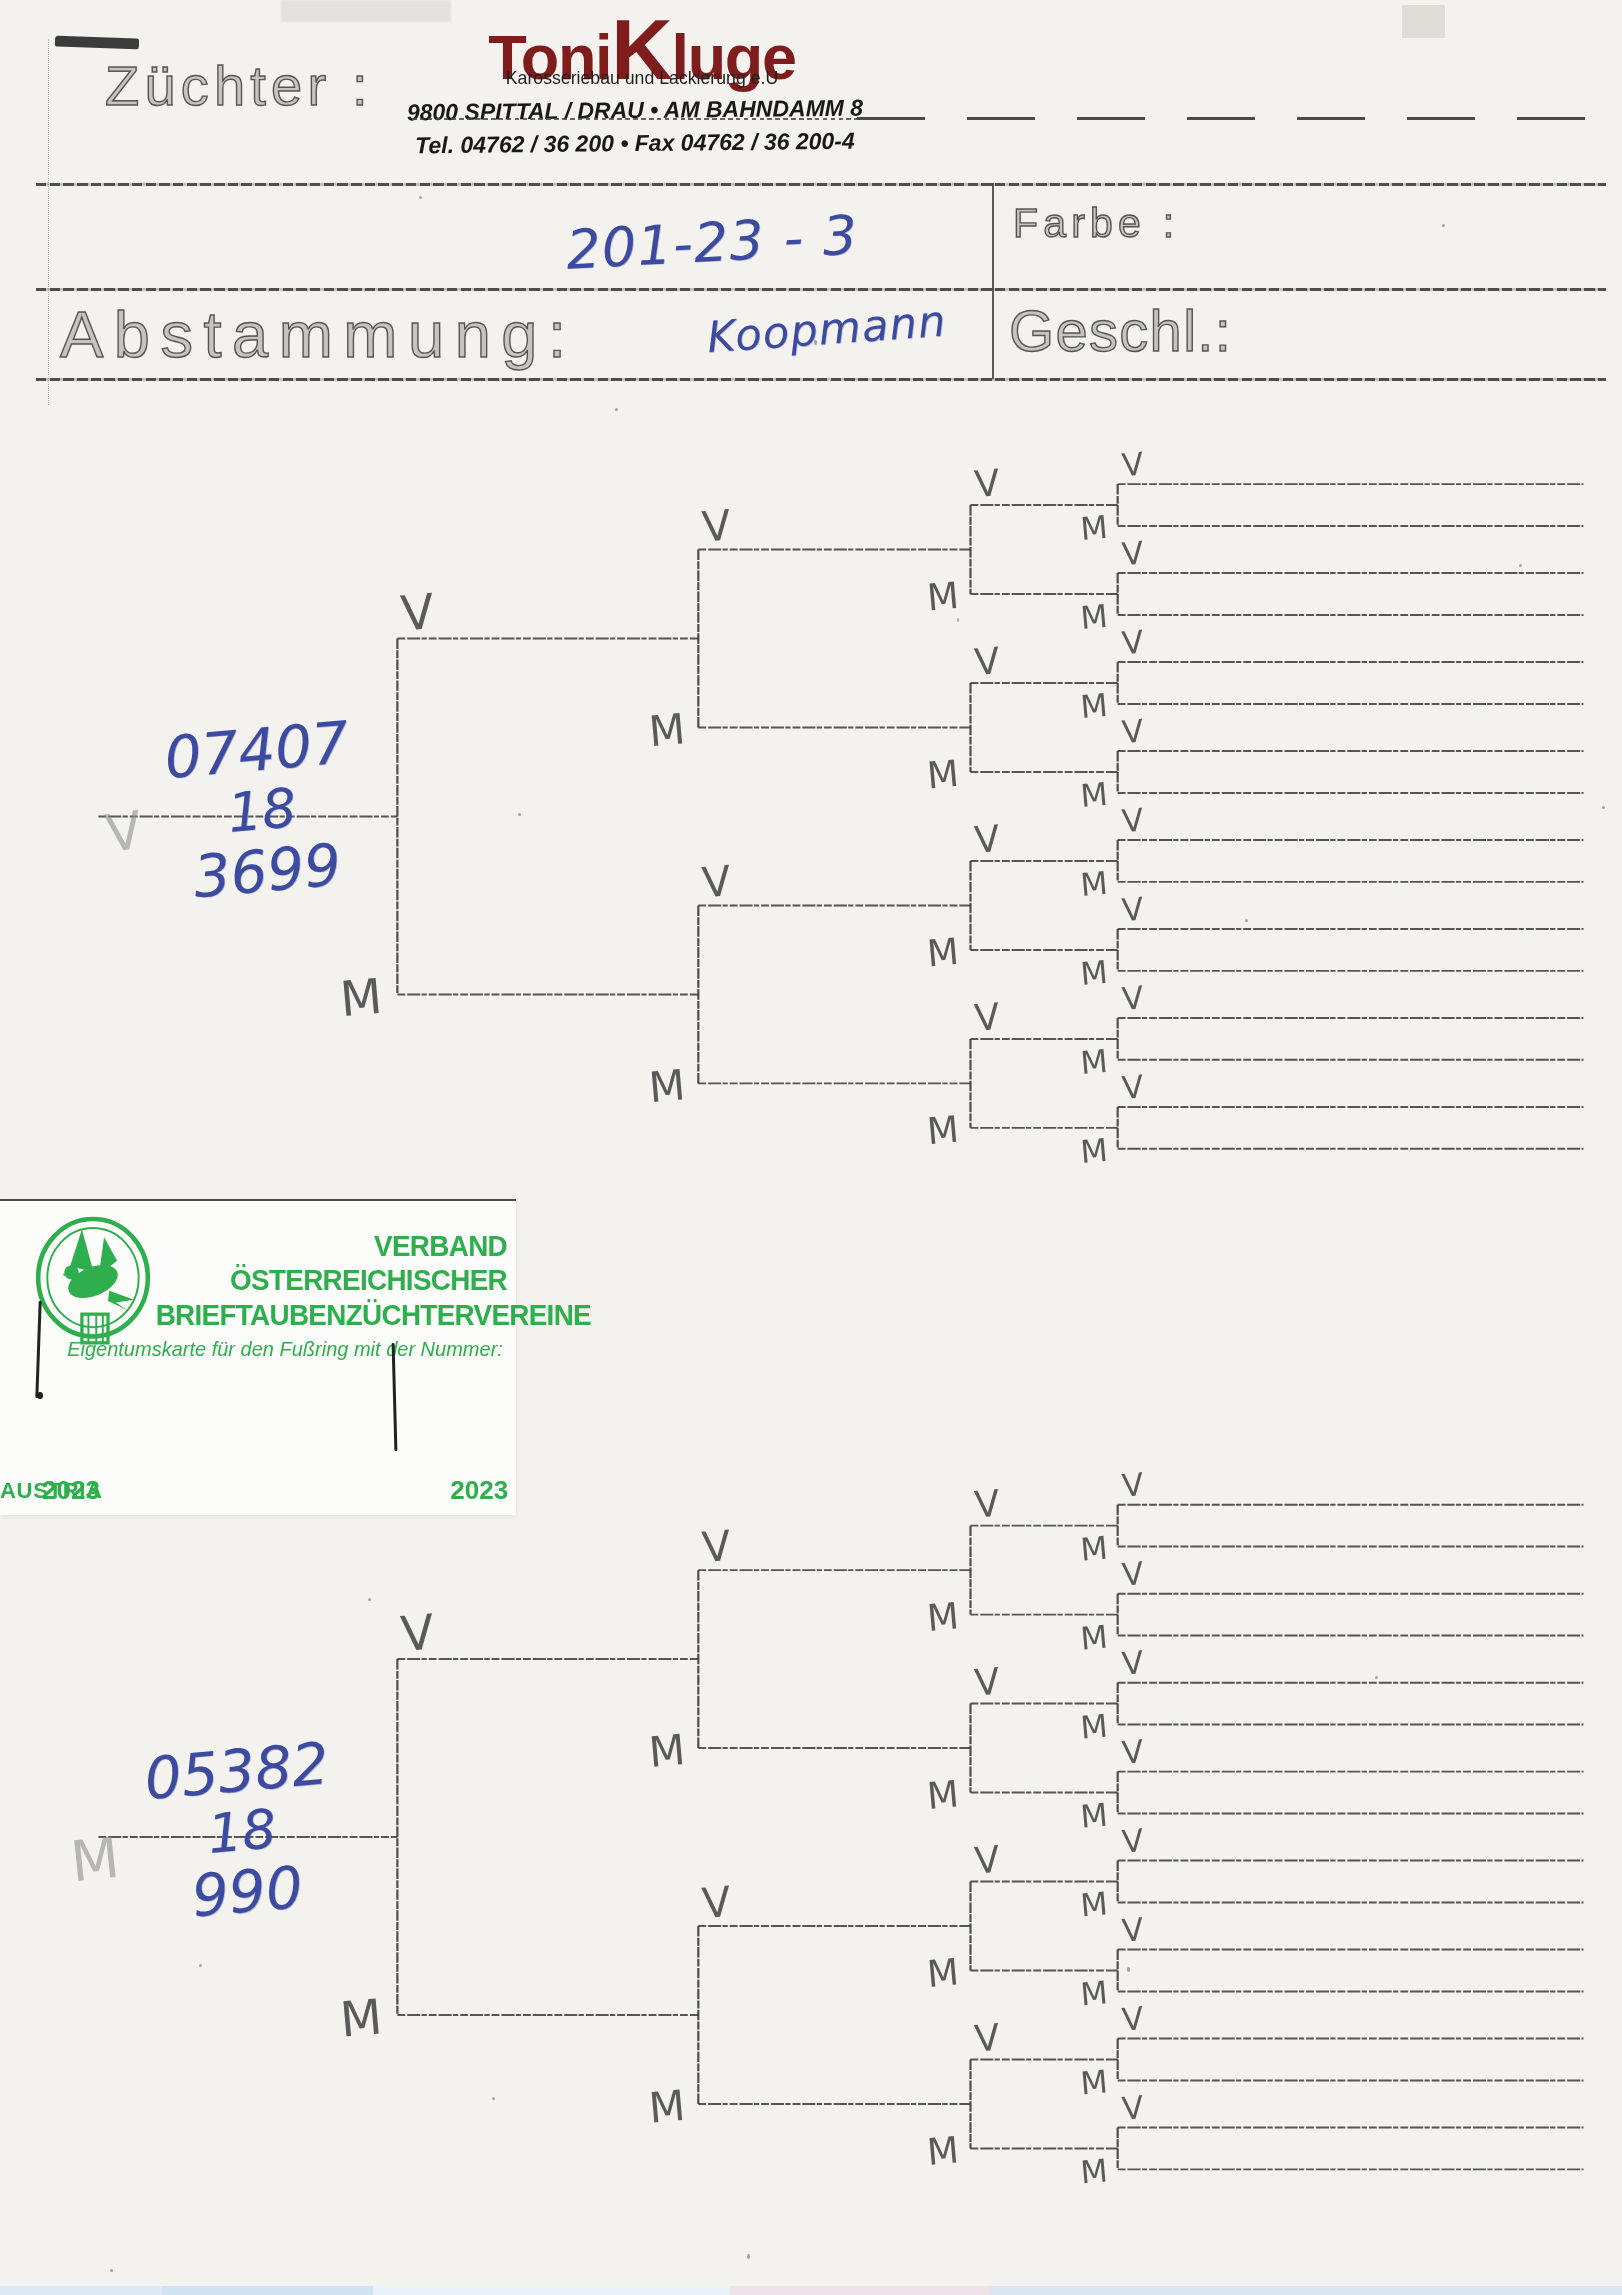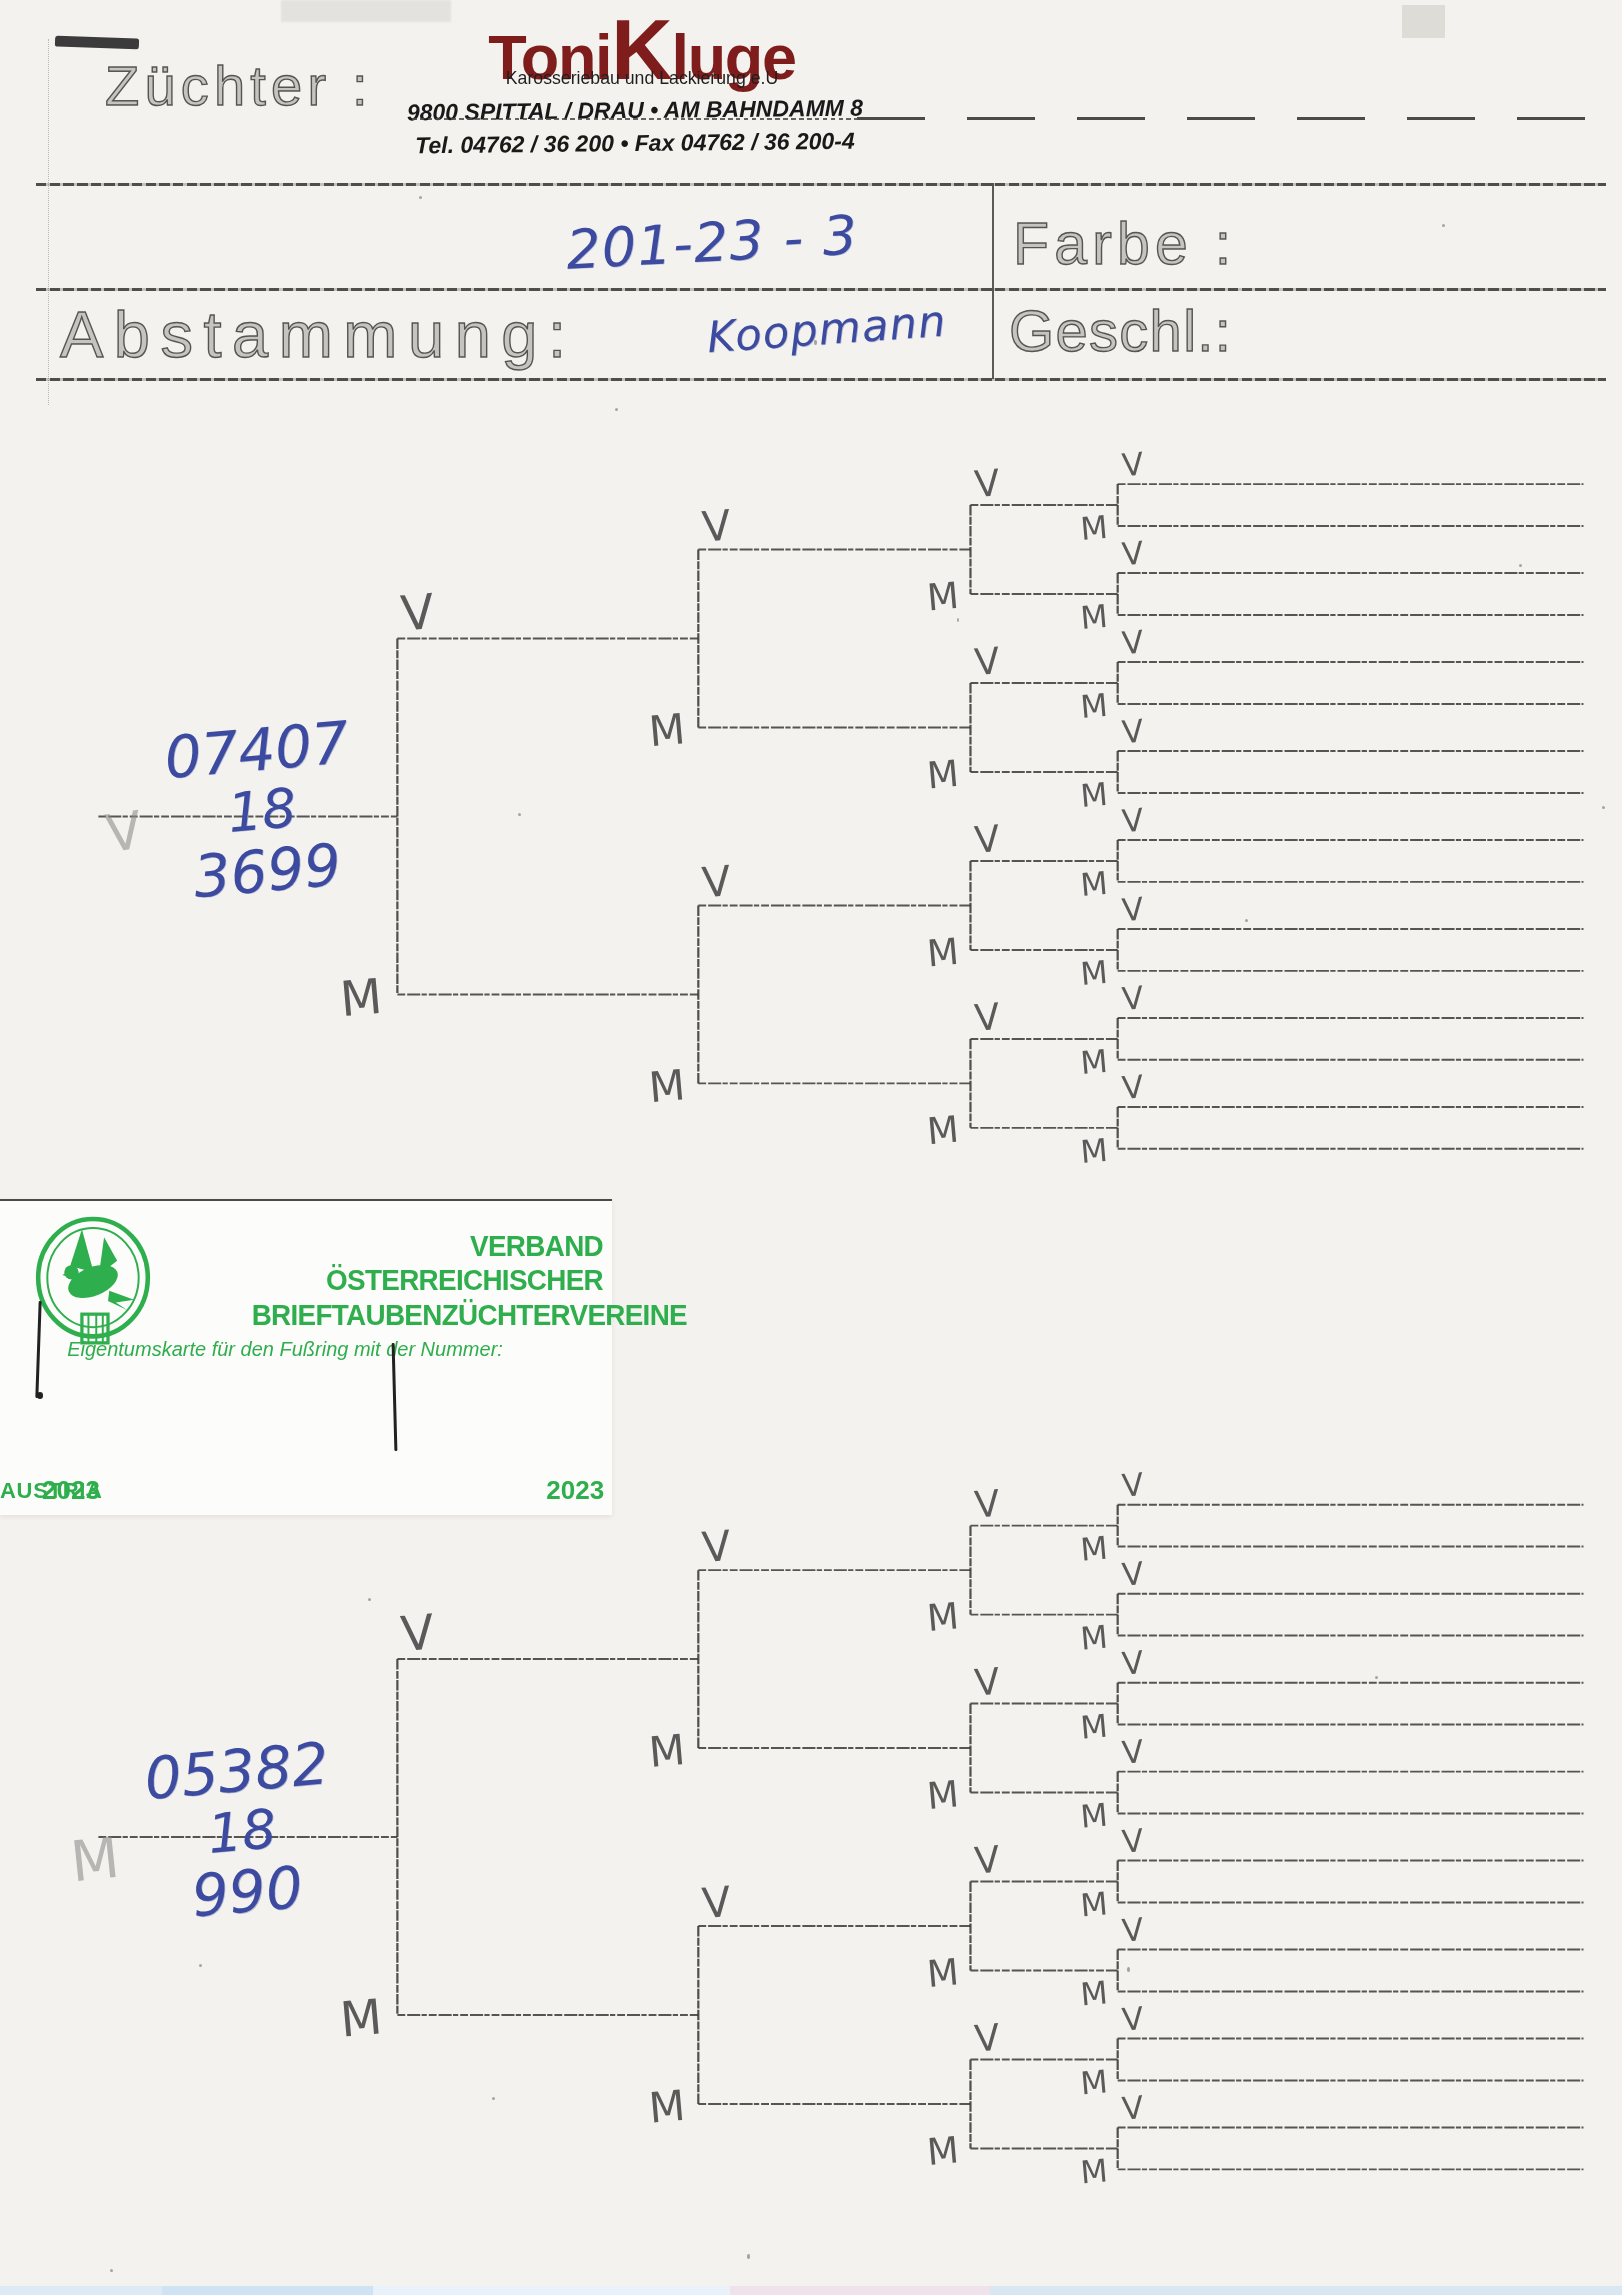--- a/index.html
+++ b/index.html
@@ -72,21 +72,21 @@
 
   <div class="abs rule-dots" style="left:412px;top:118px;width:445px;"></div>
   <div class="abs rule-dash" style="left:857px;top:117px;width:746px;"></div>
 
   <div class="abs rule" style="left:36px;top:183px;width:1570px;"></div>
   <div class="abs rule" style="left:36px;top:288px;width:1570px;"></div>
   <div class="abs rule" style="left:36px;top:378px;width:1570px;"></div>
   <div class="abs vdiv" style="left:992px;top:183px;height:196px;"></div>
 
   <div class="abs ink" style="left:566px;top:216px;font-size:54px;letter-spacing:1.3px;transform:rotate(-3deg);">201-23 - 3</div>
-  <div class="abs hollow" style="left:1013px;top:215px;font-size:59px;letter-spacing:5.2px;">Farbe :</div>
+  <div class="abs hollow" style="left:1013px;top:203px;font-size:41px;letter-spacing:5.2px;">Farbe :</div>
   <div class="abs hollow" style="left:60px;top:302px;font-size:65px;letter-spacing:10.5px;">Abstammung:</div>
   <div class="abs ink" style="left:707px;top:308px;font-size:43px;letter-spacing:1.3px;transform:rotate(-4deg);">Koopmann</div>
   <div class="abs hollow" style="left:1009px;top:302px;font-size:58px;letter-spacing:1.3px;">Geschl.:</div>
 
   <svg class="abs" id="pedigree-svg" style="left:0;top:0;" width="1623" height="2295" viewBox="0 0 2480 3508">
       <g>
         <line x1="150" y1="1248" x2="607" y2="1248" class="pl"></line>
         <line x1="607" y1="976" x2="607" y2="1520" class="pv"></line>
         <line x1="607" y1="976" x2="1067" y2="976" class="pl"></line>
         <text x="615" y="964" font-size="74" transform="rotate(-5 615 964)">V</text>
@@ -250,21 +250,21 @@
     <div style="font-size:58px;margin-top:3.9px;">3699</div>
   </div>
 
   <div class="abs sex-faint" style="left:71px;top:1832px;font-size:56px;transform:rotate(-6deg);">M</div>
   <div class="abs ink" style="left:134px;top:1742px;width:216px;text-align:center;transform:rotate(-5deg);">
     <div style="font-size:58px;">05382</div>
     <div style="font-size:54px;margin-top:5.2px;">18</div>
     <div style="font-size:58px;margin-top:3.9px;">990</div>
   </div>
 
-  <div class="abs sticker" style="left:0;top:1199px;width:612px;height:314px;">
+  <div class="abs sticker" style="left:0;top:1199px;width:516px;height:314px;">
     <svg class="abs" style="left:31px;top:14.4px;" width="124" height="137" viewBox="0 0 190 210">
       <ellipse cx="95" cy="96" rx="84" ry="90" fill="none" stroke="#2fae4d" stroke-width="7"></ellipse>
       <ellipse cx="95" cy="96" rx="70" ry="76" fill="none" stroke="#2fae4d" stroke-width="3"></ellipse>
       <g fill="#2fae4d">
         <polygon points="78,22 96,88 60,78"></polygon>
         <polygon points="112,34 104,92 132,70"></polygon>
         <ellipse cx="95" cy="102" rx="40" ry="22" transform="rotate(-22 95 102)"></ellipse>
         <circle cx="62" cy="88" r="11"></circle>
         <polygon points="48,92 62,84 62,96"></polygon>
         <polygon points="120,116 158,130 130,134 148,146 118,132"></polygon>

